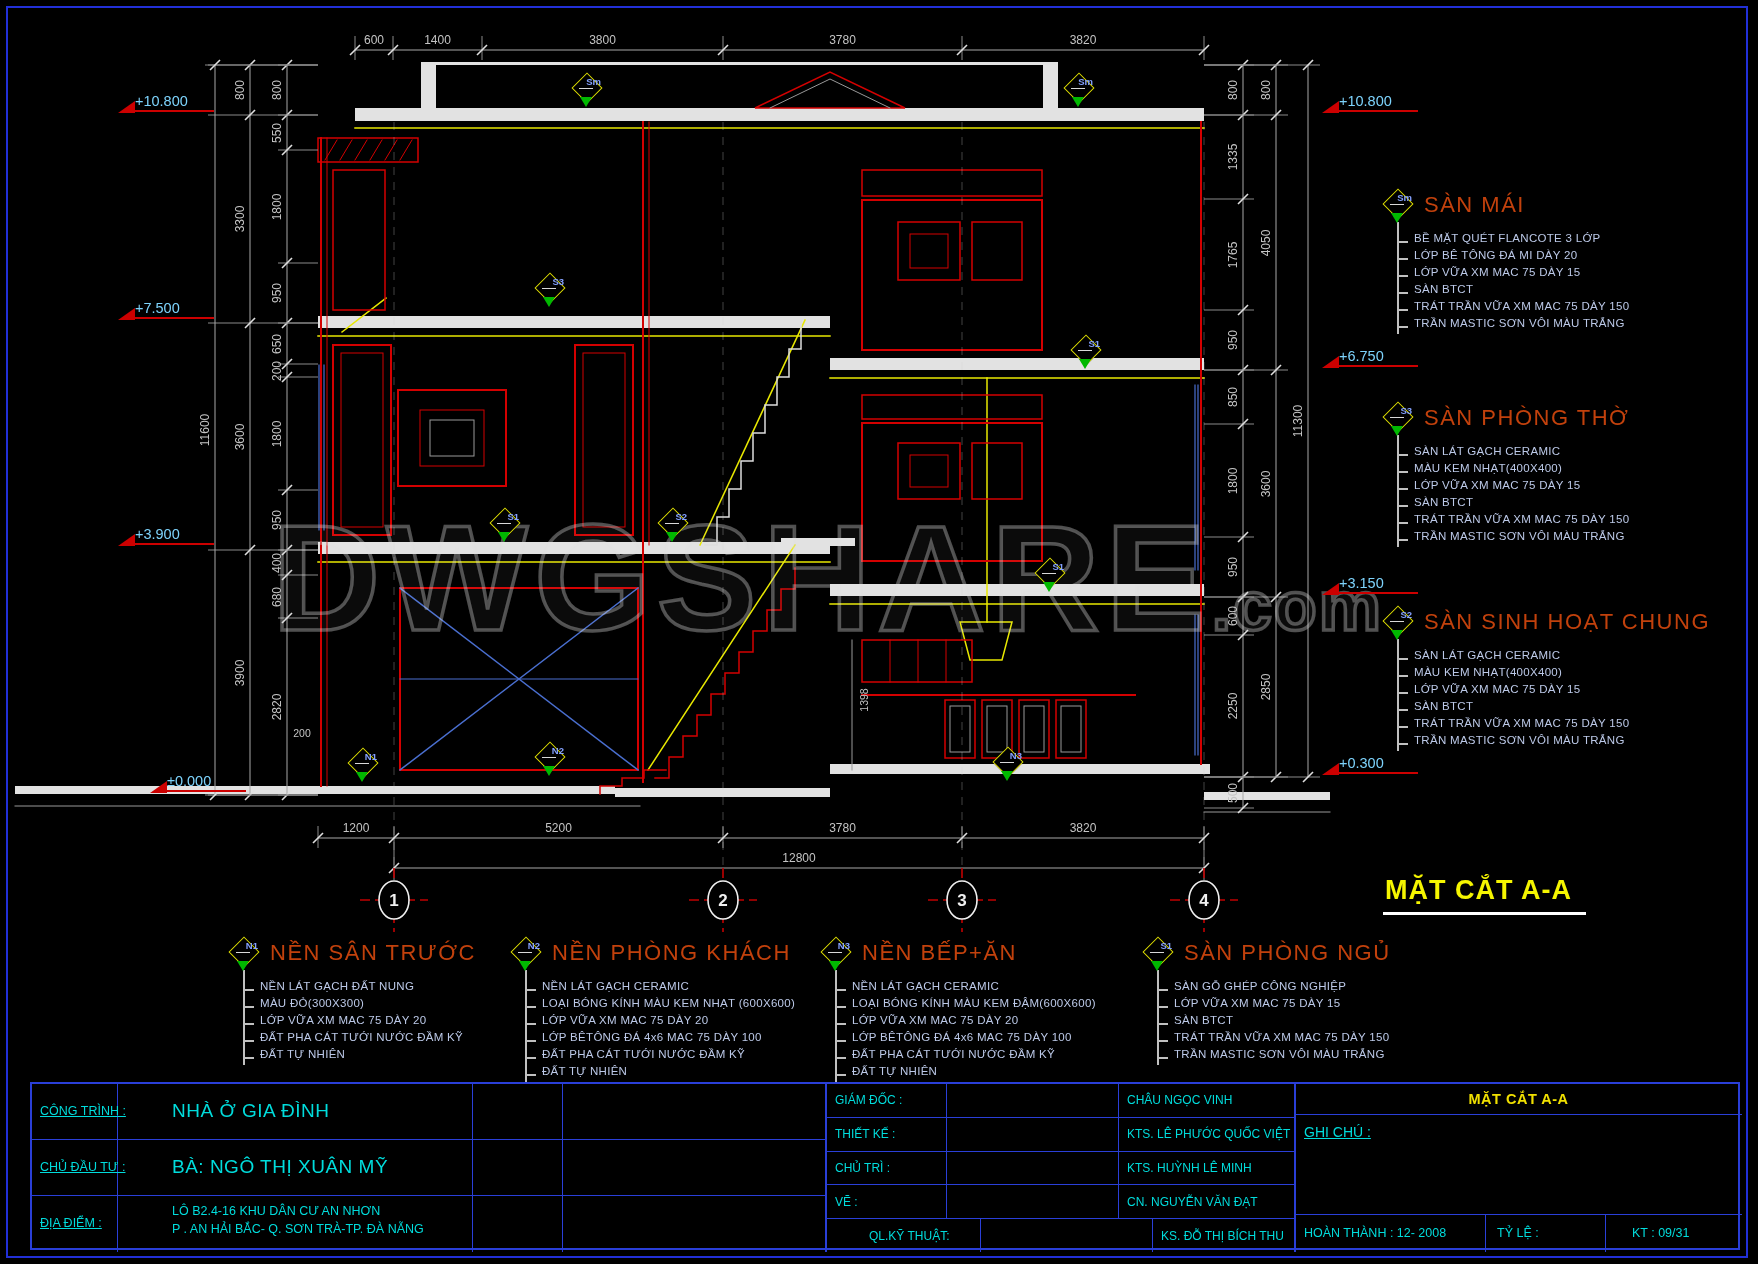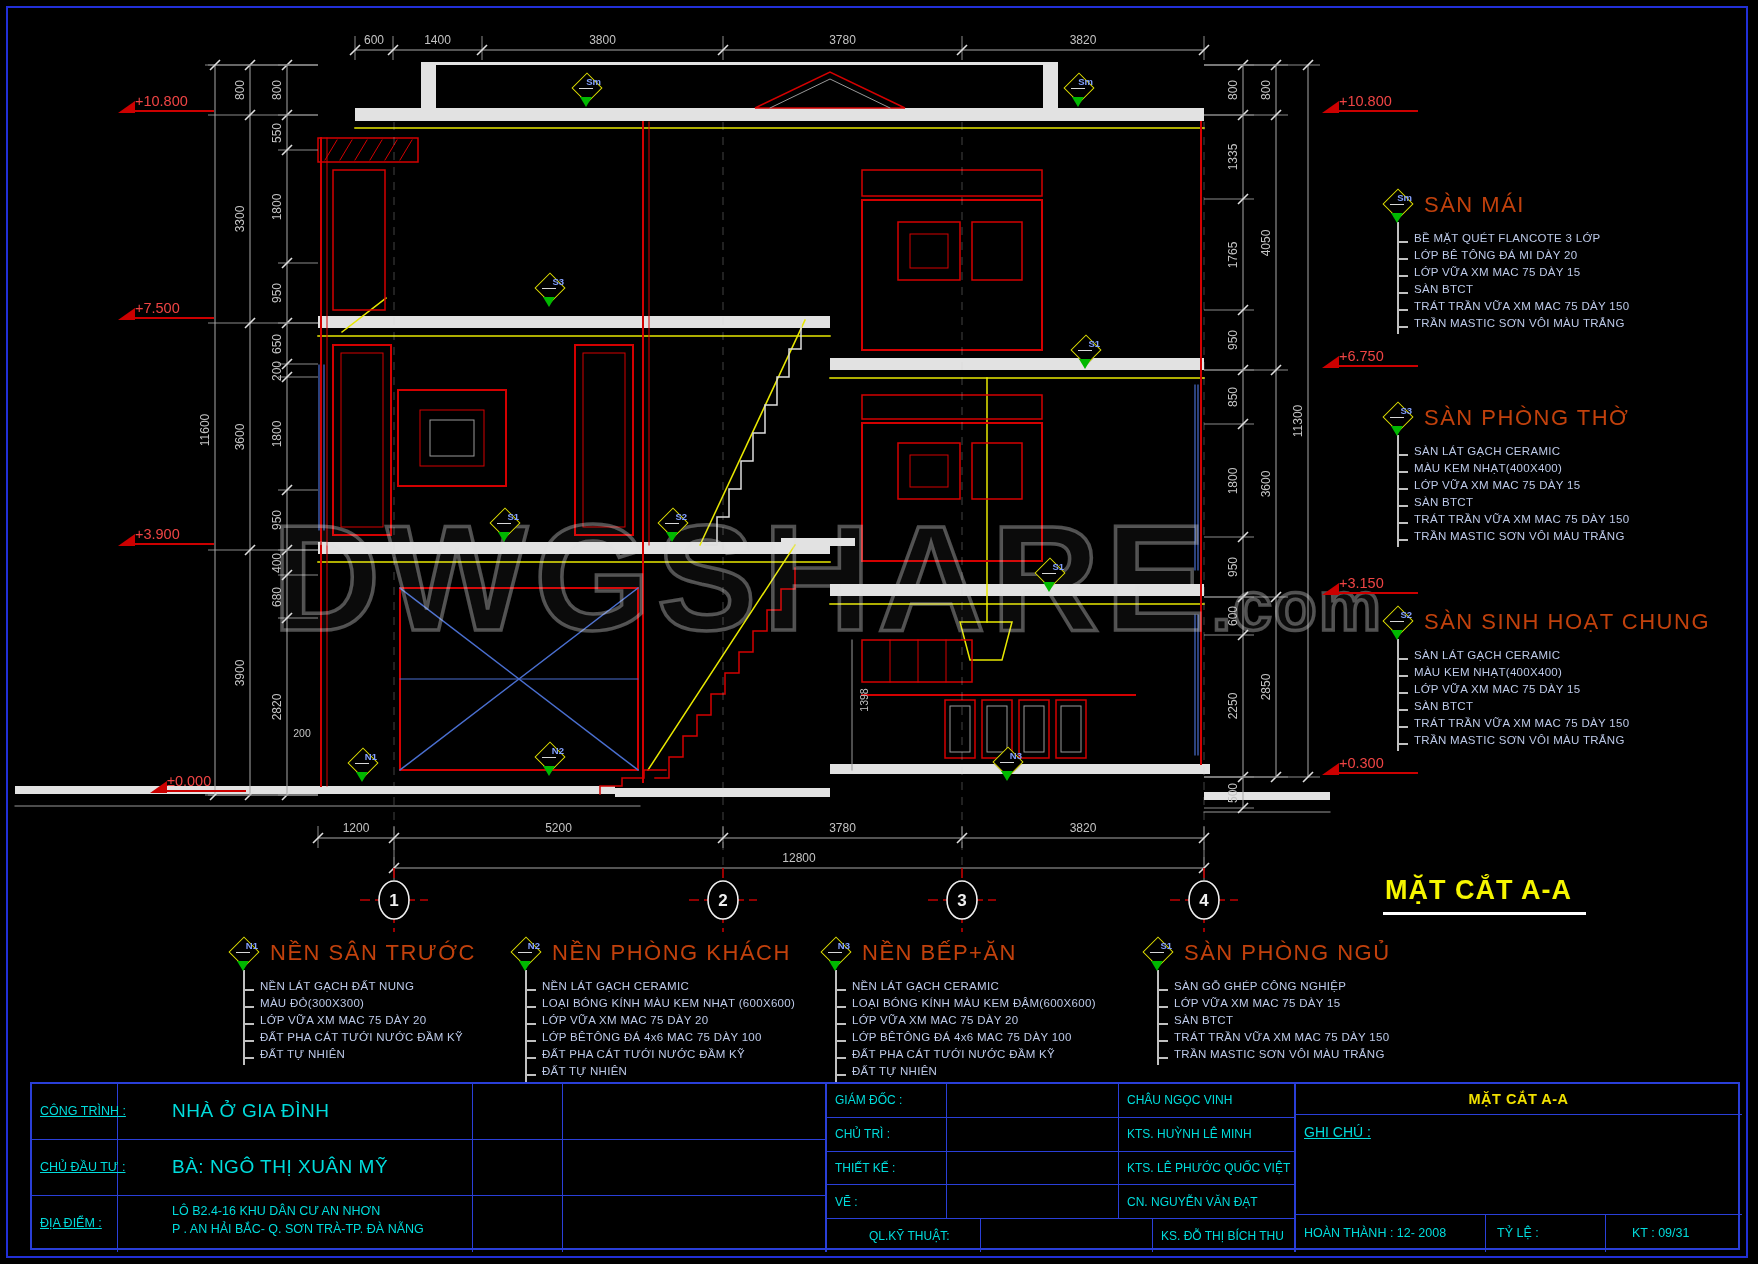--- a/index.html
+++ b/index.html
@@ -9,21 +9,21 @@
   #cad{position:absolute;left:0;top:0;}
   
   .dt{position:absolute;color:#c4c4c4;font-size:12px;white-space:nowrap;
       transform:translate(-50%,-50%);}
   .dtv{transform:translate(-50%,-50%) rotate(-90deg);}
   .dts{font-size:10.5px;}
   
   .elev{position:absolute;width:96px;}
   .elev .flag{position:absolute;left:0;bottom:-1px;width:17px;height:12px;background:#cc0000;
       clip-path:polygon(0 100%,100% 0,100% 100%);}
-  .elev .etext{display:block;margin-left:15px;padding:0 2px 1px 2px;color:#ef4444;
+  .elev .etext{display:block;margin-left:15px;padding:0 2px 1px 2px;color:#7dd3fc;
       font-size:14.5px;border-bottom:2px solid #cc0000;white-space:nowrap;}
   
   .dm{position:relative;width:30px;height:34px;flex:none;}
   .dm i{position:absolute;left:4.5px;top:4.5px;width:20px;height:20px;border:1.6px solid #dede00;
       transform:rotate(45deg);background:#000;}
   .dm b{position:absolute;left:0;top:4px;width:30px;text-align:right;font-size:9.5px;
       font-weight:bold;color:#85a2ff;z-index:2;}
   .dm u{position:absolute;left:8px;top:16px;width:14px;border-top:1.4px solid #d8d8d8;z-index:2;}
   .dm em{position:absolute;left:9px;top:25px;border-left:6px solid transparent;
       border-right:6px solid transparent;border-top:10px solid #00b800;}
@@ -504,29 +504,29 @@
 
   <div id="tb-mid">
 
       <div class="tbm-row">
         <div class="tbm-label">GIÁM ĐỐC :</div>
         <div class="tbm-spacer"></div>
         <div class="tbm-name">CHÂU NGỌC VINH</div>
       </div>
 
       <div class="tbm-row">
+        <div class="tbm-label">THIẾT KẾ :</div>
+        <div class="tbm-spacer"></div>
+        <div class="tbm-name">KTS. LÊ PHƯỚC QUỐC VIỆT</div>
+      </div>
+
+      <div class="tbm-row">
         <div class="tbm-label">CHỦ TRÌ :</div>
         <div class="tbm-spacer"></div>
         <div class="tbm-name">KTS. HUỲNH LÊ MINH</div>
-      </div>
-
-      <div class="tbm-row">
-        <div class="tbm-label">THIẾT KẾ :</div>
-        <div class="tbm-spacer"></div>
-        <div class="tbm-name">KTS. LÊ PHƯỚC QUỐC VIỆT</div>
       </div>
 
       <div class="tbm-row">
         <div class="tbm-label">VẼ :</div>
         <div class="tbm-spacer"></div>
         <div class="tbm-name">CN. NGUYỄN VĂN ĐẠT</div>
       </div>
 
       <div class="tbm-row">
         <div class="tbm-label">QL.KỸ THUẬT:</div>

